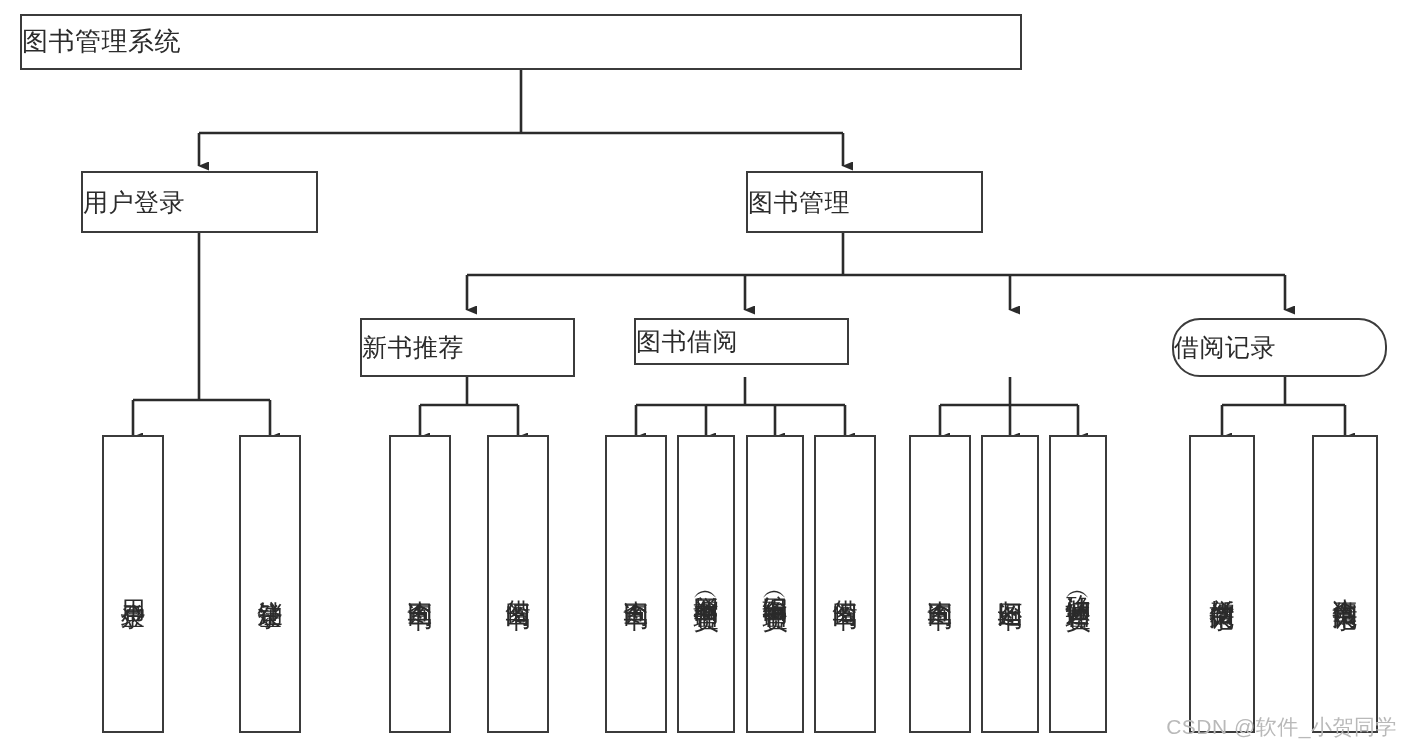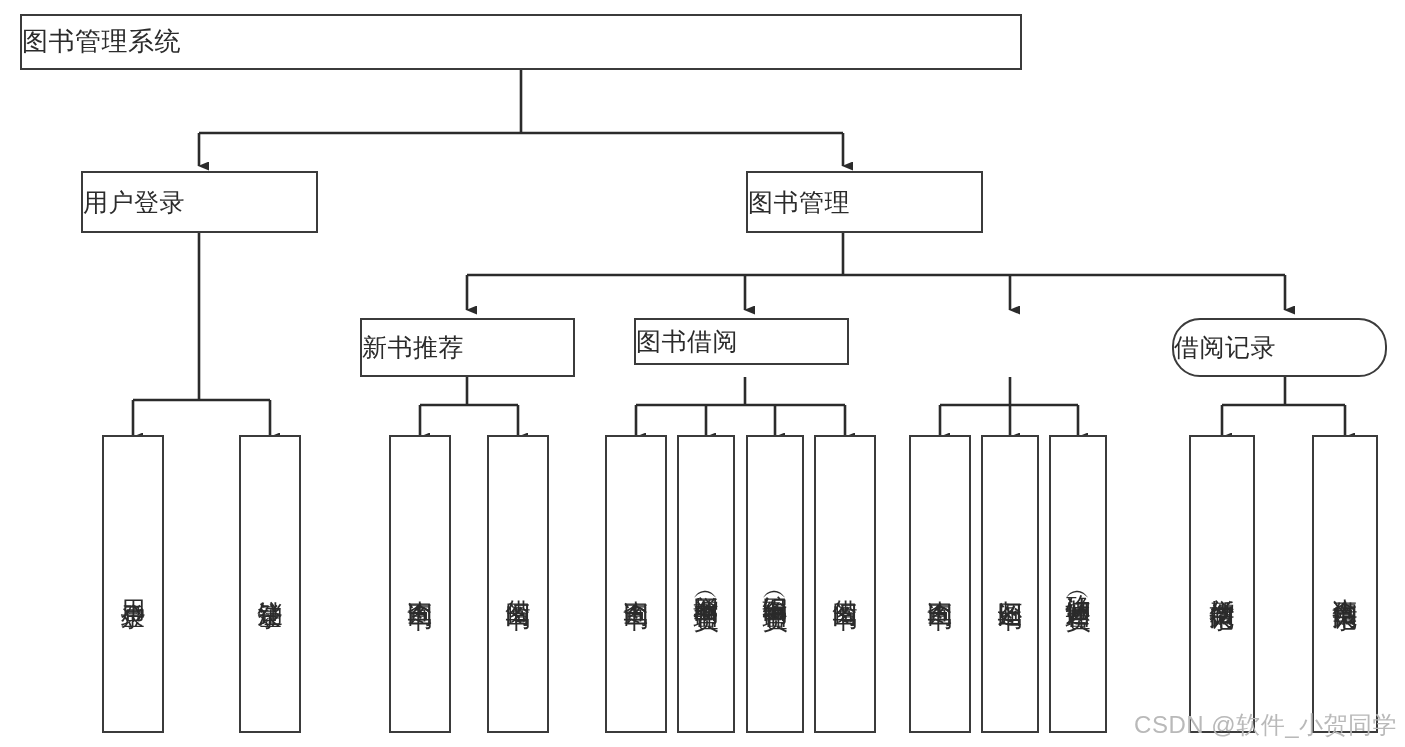--- a/index.html
+++ b/index.html
@@ -59,21 +59,21 @@
     text-orientation: upright;
     font-size: 25px;
     line-height: 1.0;
     letter-spacing: 2px;
     white-space: nowrap;
   }
   .watermark {
     position: absolute;
     right: 8px;
     bottom: 6px;
-    font-size: 24px;
+    font-size: 21px;
     color: #b9b9b9;
     white-space: nowrap;
     letter-spacing: 0.5px;
   }
 </style>
 </head>
 <body>
 
 <div id="canvas">
 

